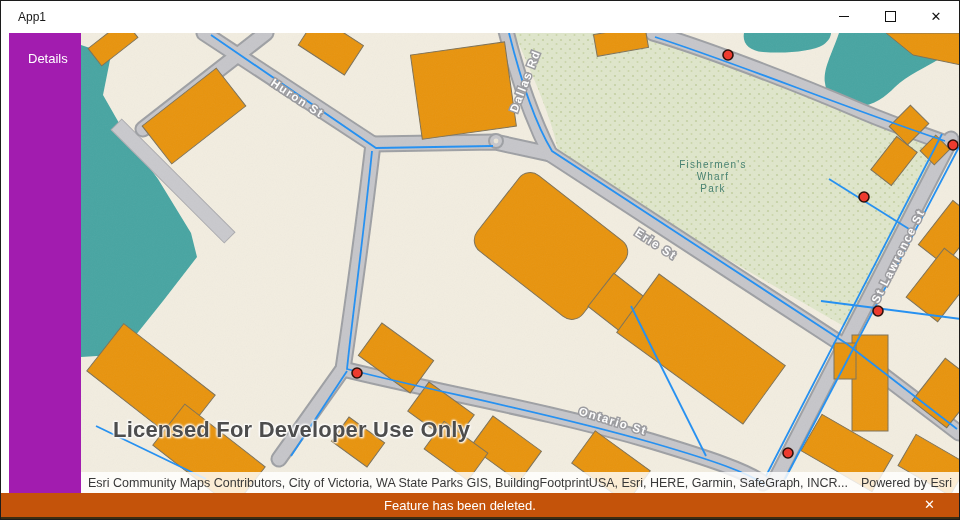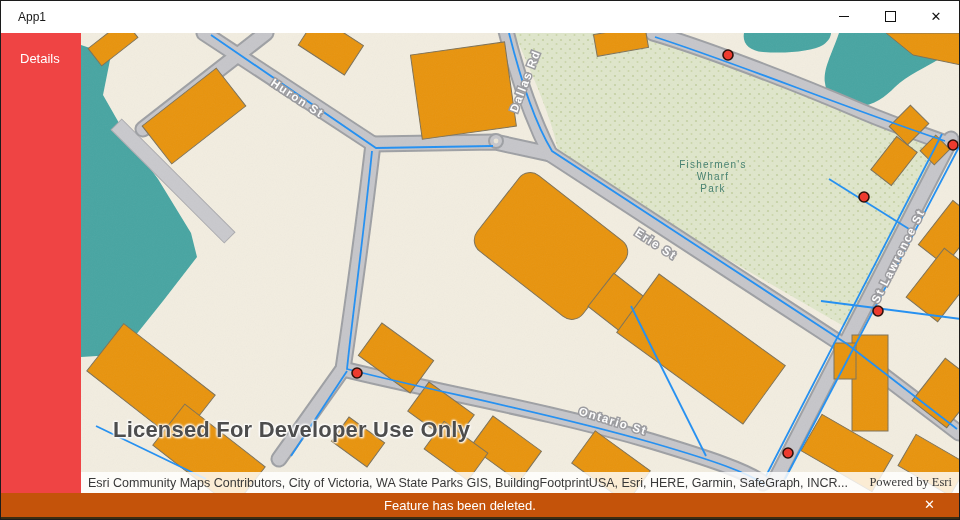--- a/index.html
+++ b/index.html
@@ -9,38 +9,38 @@
   .titlebar{position:absolute;left:0;top:0;right:0;height:32px;background:#ffffff;display:flex;
             align-items:center;}
   .titlebar .title{font-size:12px;color:#191919;margin-left:17px;}
   .win-controls{position:absolute;right:0;top:0;height:31px;display:flex;}
   .win-btn{width:46px;height:31px;background:transparent;border:none;display:flex;align-items:center;
            justify-content:center;padding:0;cursor:default;}
   .glyph-min{width:10px;height:1px;background:#111;}
   .glyph-max{width:9px;height:9px;border:1px solid #111;background:transparent;}
   .glyph-close{font-size:13px;color:#111;line-height:1;font-weight:400;}
   
-  .sidebar{position:absolute;left:0;top:32px;width:80px;bottom:26px;background:#ef4444;}
+  .sidebar{position:absolute;left:8px;top:32px;width:80px;bottom:26px;background:#a21caf;}
   .sidebar-item{color:#ffffff;font-size:13px;padding:18px 0 0 19px;}
   
   .map{position:absolute;left:80px;top:32px;right:0;bottom:26px;background:#f2ede0;overflow:hidden;}
   .map svg{display:block;}
   .street-label{fill:#ffffff;stroke:#9b9b9f;stroke-width:3px;paint-order:stroke;
                 font-family:"Liberation Sans",sans-serif;font-size:11.5px;font-weight:700;
                 letter-spacing:1.5px;}
   .park-label{fill:#44806f;font-family:"Liberation Sans",sans-serif;font-size:10px;
               letter-spacing:1.2px;text-anchor:middle;}
   .watermark{position:absolute;left:32px;top:384px;font-size:22px;font-weight:700;color:#4d4d4d;
              letter-spacing:.2px;white-space:nowrap;
              text-shadow:0 0 3px #fff,0 0 3px #fff,1px 1px 2px #fff,-1px -1px 2px #fff;}
   .attribution{position:absolute;left:0;right:0;bottom:0;height:21px;
                background:rgba(255,255,255,.82);display:flex;align-items:center;
                font-size:12.5px;color:#383838;padding:0 7px;box-sizing:border-box;}
   .attribution .attr-text{flex:1;white-space:nowrap;overflow:hidden;}
-  .attribution .powered{white-space:nowrap;margin-left:10px;font-family:Liberation Serif, serif;}
+  .attribution .powered{white-space:nowrap;margin-left:10px;}
   
   .notification{position:absolute;left:0;right:0;bottom:0;height:26px;background:#c4530a;
                 border-bottom:2px solid #3c2d12;box-sizing:border-box;display:flex;
                 align-items:center;justify-content:center;}
   .notification .msg{color:#ffffff;font-size:13px;margin-right:40px;}
   .notif-close{position:absolute;right:18px;top:0;bottom:2px;background:transparent;border:none;
                color:#ffffff;font-size:13px;display:flex;align-items:center;cursor:default;}
 </style>
 </head>
 <body>

